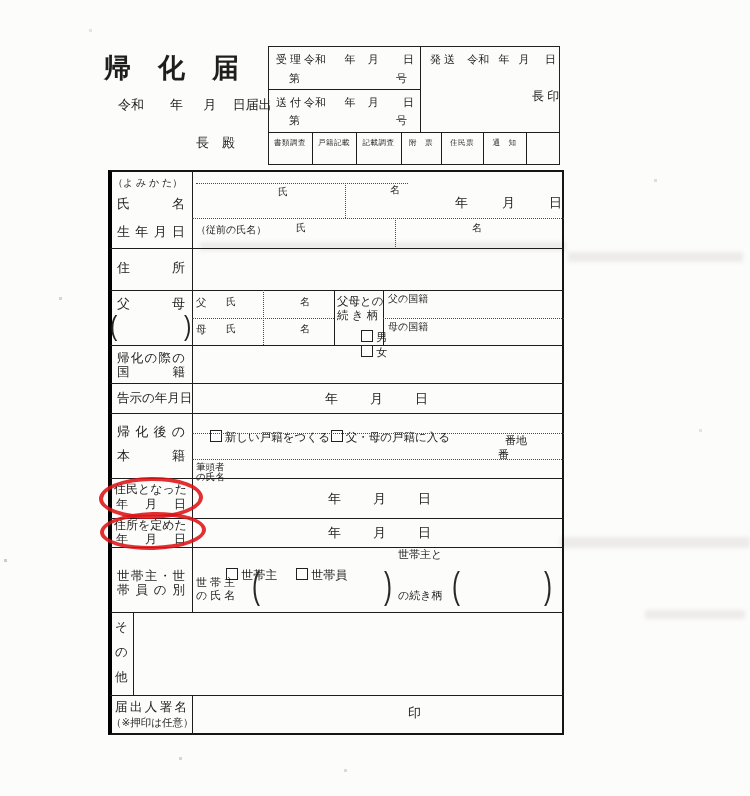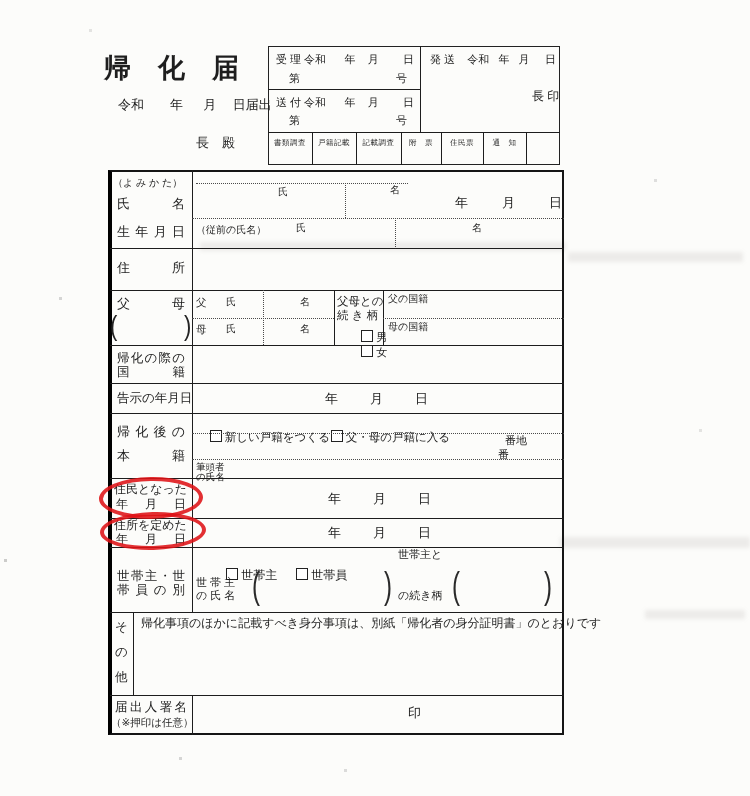--- a/index.html
+++ b/index.html
@@ -208,21 +208,20 @@
   <div class="abs paren" style="left:384px;top:574px;">)</div>
   <div class="abs t" style="left:398px;top:548px;font-size:11px;">世帯主と</div>
   <div class="abs t" style="left:398px;top:589px;font-size:11px;">の続き柄</div>
   <div class="abs paren" style="left:452px;top:574px;">(</div>
   <div class="abs" style="left:462px;top:572px;width:80px;height:26px;"></div>
   <div class="abs paren" style="left:544px;top:574px;">)</div>
 
   <div class="abs t" style="left:115px;top:620px;font-size:12.5px;">そ</div>
   <div class="abs t" style="left:115px;top:645px;font-size:12.5px;">の</div>
   <div class="abs t" style="left:115px;top:670px;font-size:12.5px;">他</div>
-  <div class="abs t" style="left:141px;top:617px;font-size:12px;">帰化事項のほかに記載すべき身分事項は、別紙「帰化者の身分証明書」のとおりです</div>
   <div class="abs" style="left:141px;top:634px;width:418px;height:58px;"></div>
 
   <div class="abs t jl" style="left:115px;top:700px;width:72px;font-size:12.5px;">届出人署名</div>
   <div class="abs t" style="left:111px;top:716px;font-size:10.5px;">（※押印は任意）</div>
   <div class="abs" style="left:196px;top:698px;width:200px;height:34px;"></div>
   <div class="abs t" style="left:408px;top:706px;font-size:13px;">印</div>
 
 </div>
 
 </body></html>

